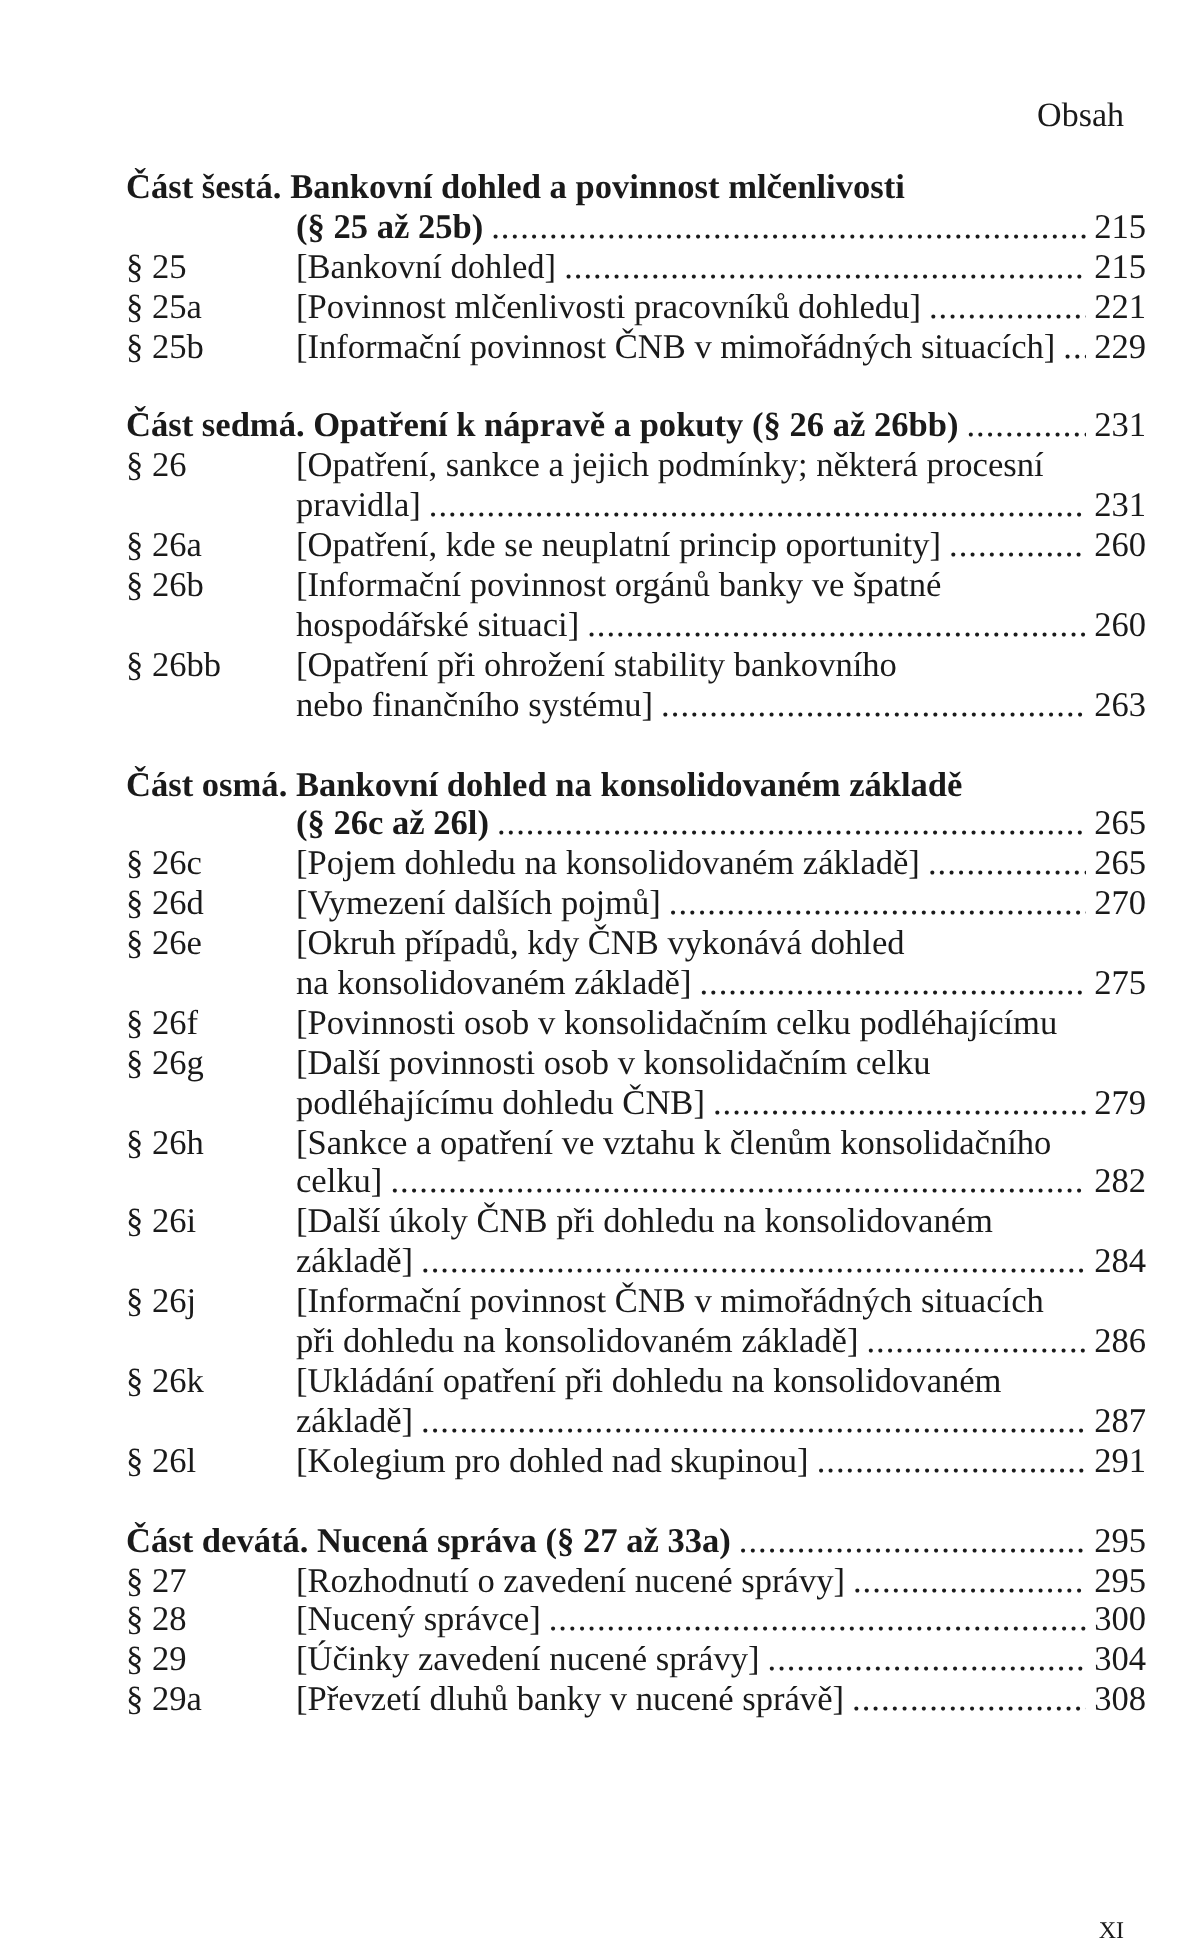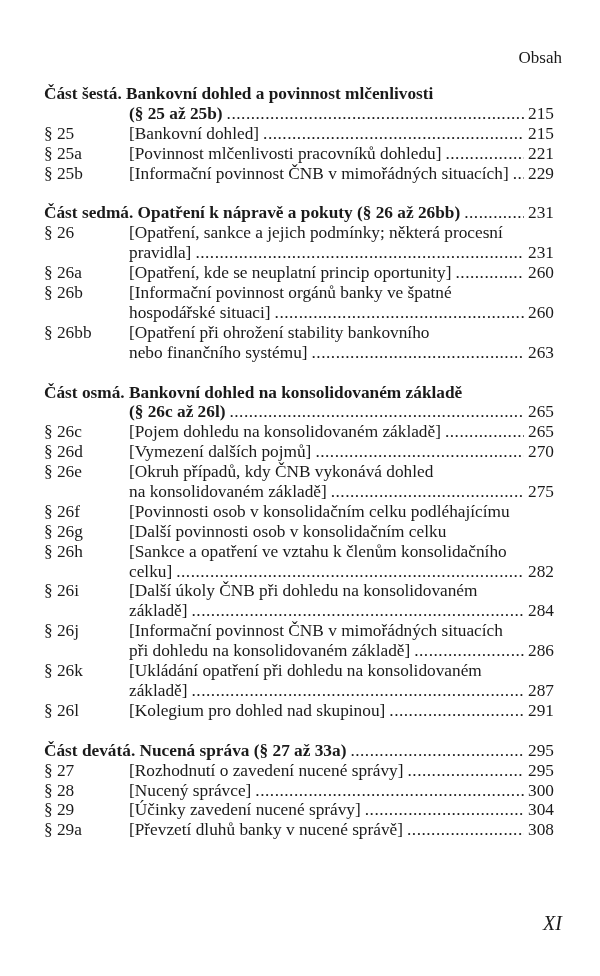--- a/index.html
+++ b/index.html
@@ -10,25 +10,24 @@
       color: #1a1a1a;
       position: relative;
       overflow: hidden;
     }
     .page { position: absolute; left: 0; top: 0; width: 600px; height: 780px; }
     .running-head {
       position: absolute; right: 38px; top: 48px;
       font-size: 17px;
     }
     .folio {
-      position: absolute; right: 38px; top: 912px;
-      font-size: 20px;
-      font-style: italic;
-    }
-    .toc { position: absolute; left: 44px; top: 84px; width: 510px; }
+      position: absolute; right: 38px; top: 958px;
+      font-size: 12px;
+    }
+    .toc { position: absolute; left: 63px; top: 84px; width: 510px; }
     .line {
       display: flex; align-items: baseline;
       height: 19.9px; line-height: 19.9px;
       font-size: 17.3px; white-space: nowrap;
     }
     .num { width: 85px; flex: 0 0 85px; }
     .text { flex: 0 0 auto; }
     .indent { width: 85px; flex: 0 0 85px; }
     .leader {
       flex: 1 1 auto; overflow: hidden; margin: 0 4px;
@@ -178,20 +177,26 @@
           <div class="line">
             <span class="num">§ 26f</span>
             <span class="text">[Povinnosti osob v konsolidačním celku podléhajícímu</span>
           </div>
         </div>
         <div class="entry">
           <div class="line">
             <span class="num">§ 26g</span>
             <span class="text">[Další povinnosti osob v konsolidačním celku</span>
           </div>
+          <div class="line">
+            <span class="indent"></span>
+            <span class="text">podléhajícímu dohledu ČNB]</span>
+            <span class="leader"></span>
+            <span class="page-no">279</span>
+          </div>
         </div>
         <div class="entry">
           <div class="line">
             <span class="num">§ 26h</span>
             <span class="text">[Sankce a opatření ve vztahu k členům konsolidačního</span>
           </div>
           <div class="line">
             <span class="indent"></span>
             <span class="text">celku]</span>
             <span class="leader"></span>

